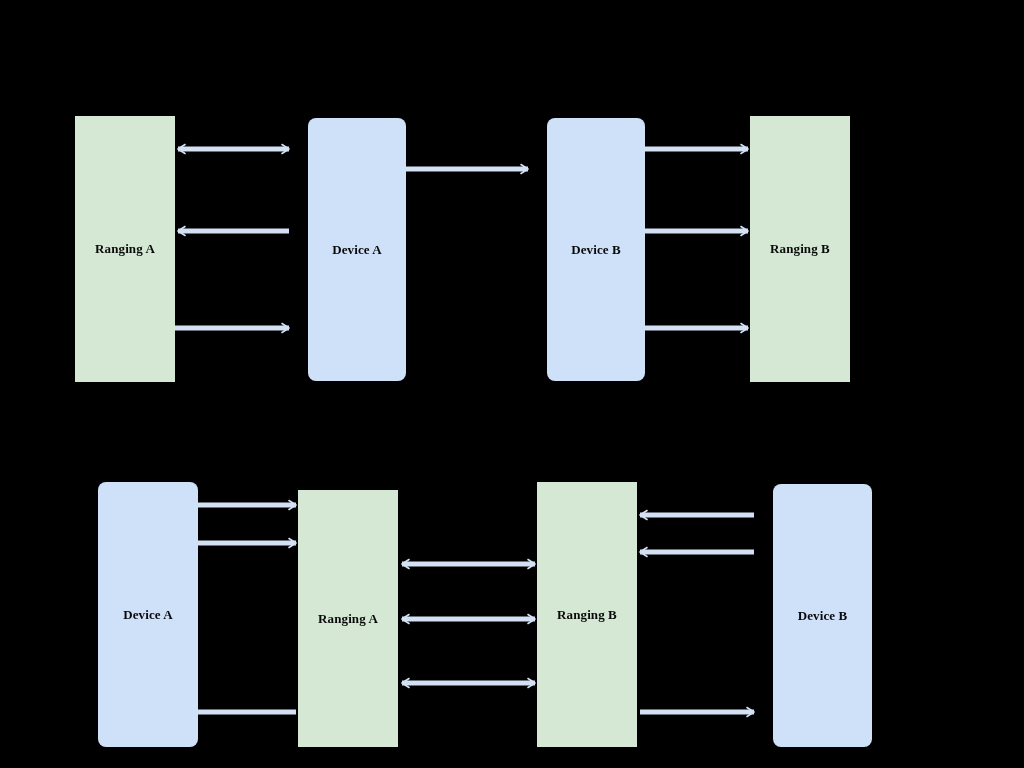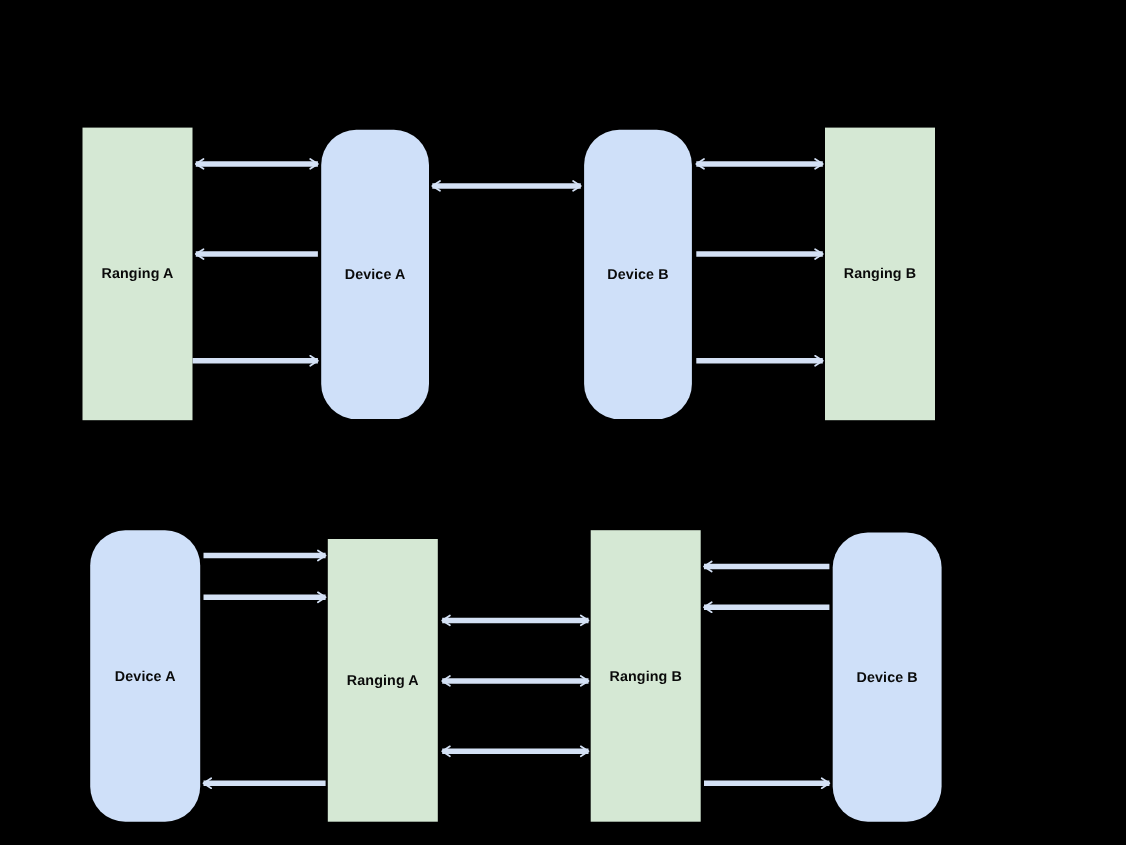--- a/index.html
+++ b/index.html
@@ -21,33 +21,34 @@
     width: 1024px;
     height: 768px;
   }
   .node {
     position: absolute;
     display: flex;
     align-items: center;
     justify-content: center;
     box-sizing: border-box;
     text-align: center;
-    font-family: Liberation Sans, sans-serif;
+    font-family: Liberation Serif, serif;
     font-weight: bold;
     font-size: 13px;
     letter-spacing: 0.1px;
     color: #0a0a0a;
     line-height: 1.2;
     z-index: 3;
   }
   .node.rect {
     border-radius: 0;
   }
   .node.rounded {
-    border-radius: 32px;
+    border-radius: 8px;
+    margin-left: 16px;
   }
   .edge-layer {
     position: absolute;
     left: 0;
     top: 0;
     width: 1024px;
     height: 768px;
     z-index: 2;
     pointer-events: none;
   }

